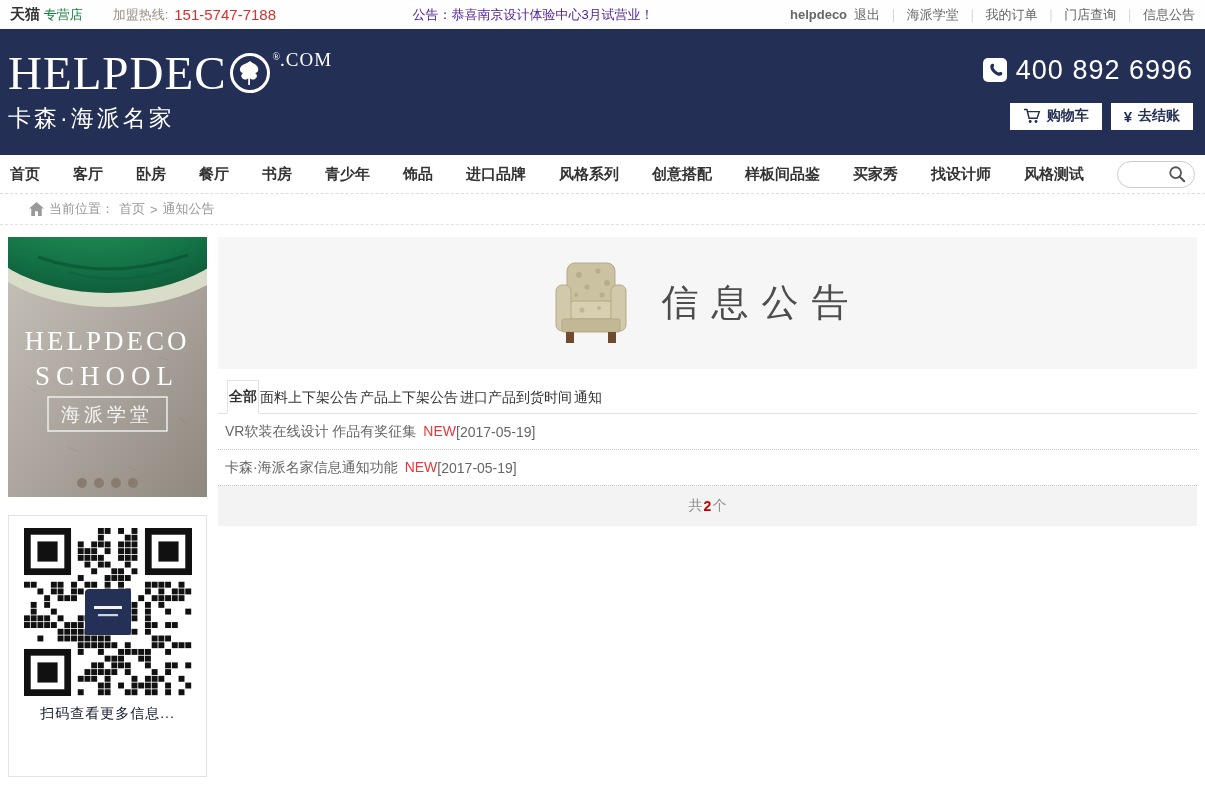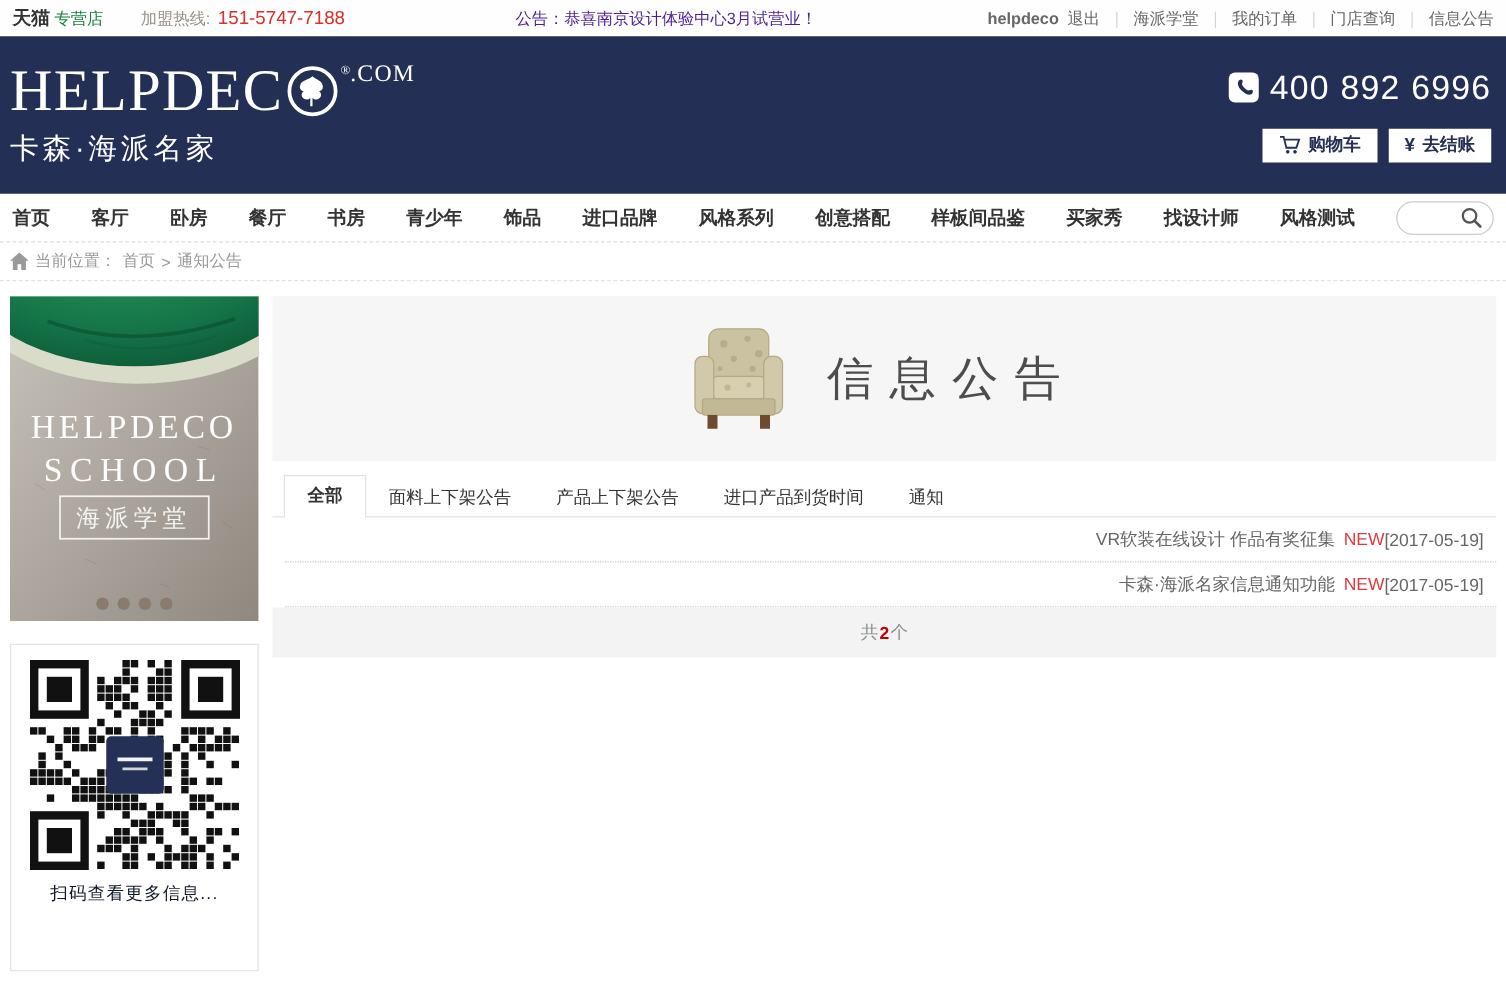--- a/index.html
+++ b/index.html
@@ -36,40 +36,40 @@
   .header-buttons { margin-top: 17px; display: flex; gap: 9px; justify-content: flex-end; }
   .hbtn { background: #ffffff; color: #242f55; border: none; height: 27px; padding: 0 13px; font-size: 14px; font-weight: bold; display: inline-flex; align-items: center; gap: 6px; cursor: pointer; font-family: inherit; }
   .yen { font-size: 15px; font-weight: bold; }
   
   .navbar { height: 39px; display: flex; align-items: center; padding: 0 10px; border-bottom: 1px dashed #ddd; }
   .nav-item { font-size: 15px; font-weight: bold; color: #333; text-decoration: none; margin-right: 33px; cursor: pointer; white-space: nowrap; }
   .search-wrap { margin-left: auto; position: relative; width: 173px; height: 27px; }
   .search-input { width: 100%; height: 100%; border: 1px solid #ccc; border-radius: 14px; padding: 0 32px 0 14px; font-size: 13px; outline: none; font-family: inherit; background: #fff; }
   .search-icon { position: absolute; right: 9px; top: 4px; cursor: pointer; }
   
-  .breadcrumb { height: 31px; display: flex; align-items: center; gap: 5px; padding: 0 8px; font-size: 13px; color: #999; border-bottom: 1px dashed #e2e2e2; }
+  .breadcrumb { height: 31px; display: flex; align-items: center; gap: 5px; padding: 0 29px; font-size: 13px; color: #999; border-bottom: 1px dashed #e2e2e2; }
   .breadcrumb a { color: #999; text-decoration: none; cursor: pointer; }
   
   .content { display: flex; gap: 11px; padding: 12px 8px 0 8px; }
   .sidebar { width: 199px; flex-shrink: 0; }
   .banner { position: relative; height: 260px; cursor: pointer; overflow: hidden; }
   .banner svg { display: block; }
   .banner-dots { position: absolute; bottom: 9px; left: 0; right: 0; display: flex; justify-content: center; gap: 7px; }
   .dot { width: 10px; height: 10px; border-radius: 50%; background: #8a7b6f; cursor: pointer; }
   .qrbox { margin-top: 18px; border: 1px solid #e3e3e3; height: 262px; text-align: center; padding-top: 12px; background: #fff; }
   .qr-title { font-size: 20px; font-weight: bold; color: #2d2d2d; margin-top: 8px; letter-spacing: 1px; }
   .qr-subtitle { font-size: 14px; color: #0f172a; margin-top: 5px; letter-spacing: 1px; }
   
   .main { flex: 1; min-width: 0; }
   .title-banner { height: 132px; background: #f6f6f6; display: flex; align-items: center; justify-content: center; gap: 34px; }
   .page-title { font-size: 37px; color: #4d4d4d; letter-spacing: 13px; }
   .tabs { display: flex; align-items: flex-end; margin-top: 11px; border-bottom: 1px solid #e2e2e2; padding-left: 9px; }
-  .tab { font-size: 14px; color: #333; padding: 7px 18px; cursor: pointer; margin-bottom: -1px; white-space: nowrap; }
+  .tab { font-size: 14px; color: #333; padding: 7px 1px; cursor: pointer; margin-bottom: -1px; white-space: nowrap; }
   .tab.active { border: 1px solid #e2e2e2; border-bottom: 1px solid #fff; background: #fff; font-weight: bold; }
-  .notice-row { display: flex; justify-content: flex-end; align-items: center; height: 36px; border-bottom: 1px dotted #c6c6c6; font-size: 14px; padding: 0 10px 0 7px; margin-left: 10px; }
+  .notice-row { display: flex; justify-content: flex-start; align-items: center; height: 36px; border-bottom: 1px dotted #c6c6c6; font-size: 14px; padding: 0 10px 0 7px; }
   .notice-title { color: #666; text-decoration: none; cursor: pointer; }
   .badge-new { color: #e4393c; margin-left: 7px; }
   .notice-date { color: #666; }
   .total-bar { height: 40px; background: #f3f3f3; display: flex; align-items: center; justify-content: center; font-size: 14px; color: #8a8a8a; }
   .total-count { color: #c00000; font-weight: bold; padding: 0 1px; }
 </style>
 </head>
 <body>
 
 <div class="topbar">

